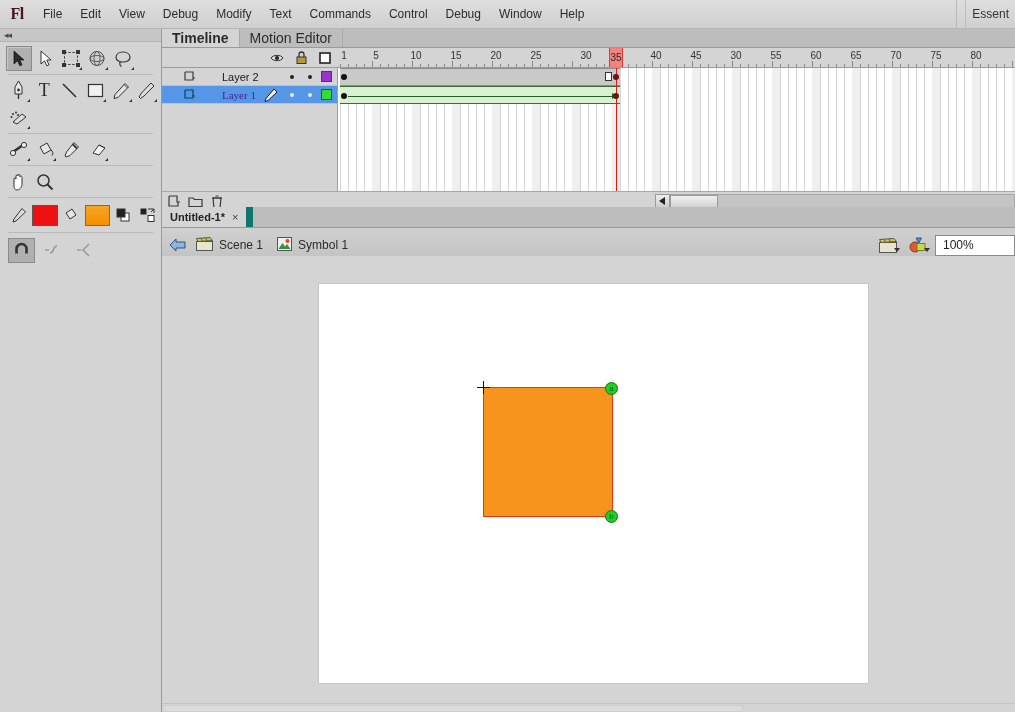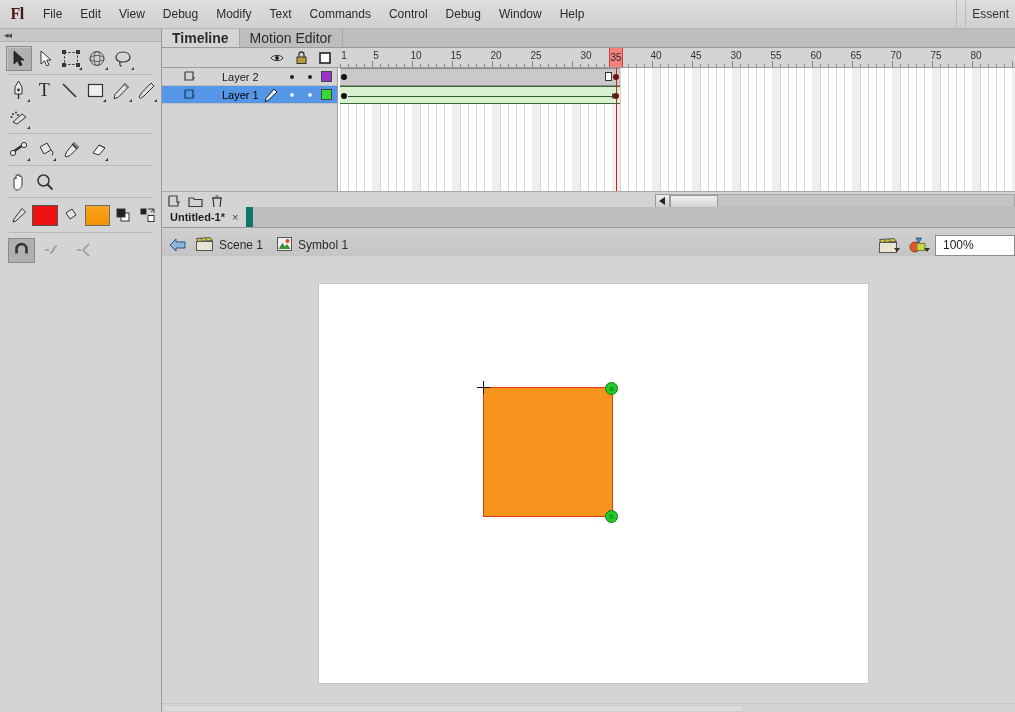--- a/index.html
+++ b/index.html
@@ -113,21 +113,21 @@
   }
 
   .tl-layers {
     position: absolute; left: 0; top: 20px; width: 176px; height: 123px;
     background: #d4d4d4; border-right: 1px solid #9d9d9d;
   }
   .layer-row {
     height: 18px; display: flex; align-items: center; position: relative;
     border-bottom: 1px solid #c0c0c0; background: #d4d4d4;
   }
-  .layer-row.selected { background: #5596e6; color: #000000; }
+  .layer-row.selected { background: #5596e6; color: #4c1d95; font-family: Liberation Serif, serif; }
   .layer-icon { width: 12px; height: 11px; margin-left: 22px; flex: none; }
   .layer-name { font-size: 11px; margin-left: 6px; white-space: nowrap; padding-left: 20px; }
   .layer-pencil { position: absolute; left: 102px; width: 14px; height: 14px; }
   .dot { width: 4px; height: 4px; border-radius: 50%; background: #222; position: absolute; }
   .dot.light { background: #e3ecf7; }
   .layer-swatch { position: absolute; left: 159px; width: 11px; height: 11px; border: 1px solid #444; }
 
   .tl-frames {
     position: absolute; left: 176px; top: 20px; right: 0; height: 123px;
     background: #fff; overflow: hidden;

